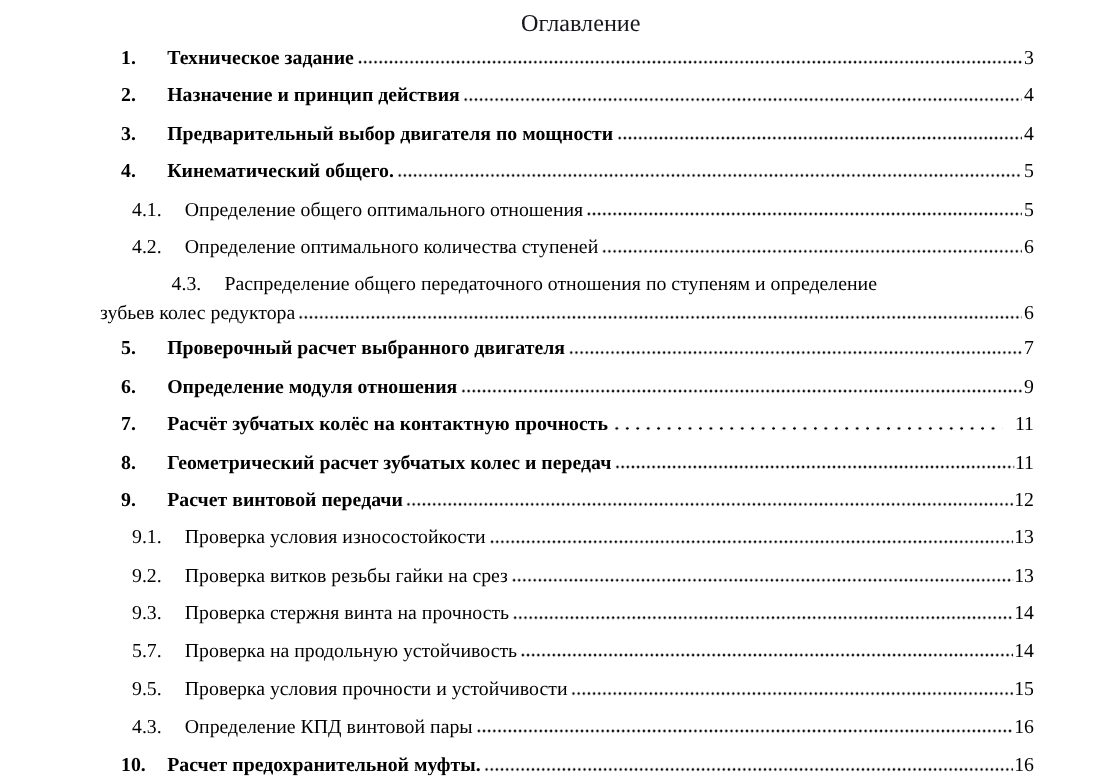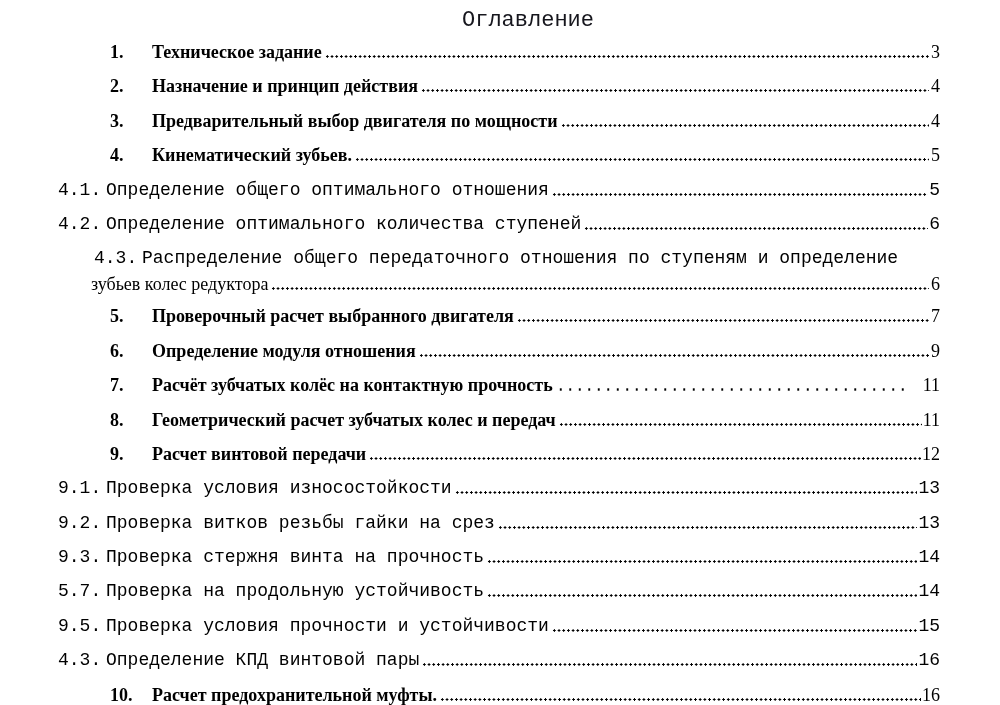--- a/index.html
+++ b/index.html
@@ -19,39 +19,39 @@
     height: 705px;
     background: #ffffff;
     box-sizing: border-box;
   }
   .page-title {
     padding-top: 5px;
     padding-left: 56px;
     height: 31px;
     line-height: 31px;
     text-align: center;
-    font-family: Liberation Mono, monospace;
+    font-family: Liberation Serif, serif;
     font-size: 22px;
     font-weight: 400;
     color: #16161d;
   }
   .toc {
     padding-top: 7px;
     padding-right: 60px;
   }
   .toc-row { margin-bottom: 16.4px; }
   .toc-line {
     display: flex;
     line-height: 18px;
     height: 18px;
     font-size: 18px;
   }
   .level1 .line-main { padding-left: 110px; }
   .level1 .num { width: 42px; flex: 0 0 42px; }
-  .level2 .line-main { padding-left: 58px; font-family: Liberation Mono, monospace; }
+  .level2 .line-main { padding-left: 120px; }
   .level2 .num { width: 48px; flex: 0 0 48px; }
   .bold .num, .bold .text { font-weight: bold; }
   .text { white-space: nowrap; }
   .leader {
     flex: 1 1 auto;
     height: 3px;
     align-self: flex-end;
     margin-bottom: 3px;
     margin-left: 3px;
     margin-right: 1px;
@@ -102,21 +102,21 @@
     <div class="toc-line line-main">
       <span class="num">3.</span>
       <span class="text">Предварительный выбор двигателя по мощности</span>
       <span class="leader"></span>
       <span class="page">4</span>
     </div>
   </div>
       <div class="toc-row level1 bold">
     <div class="toc-line line-main">
       <span class="num">4.</span>
-      <span class="text">Кинематический зубьев.</span>
+      <span class="text">Кинематический общего.</span>
       <span class="leader"></span>
       <span class="page">5</span>
     </div>
   </div>
       <div class="toc-row level2">
     <div class="toc-line line-main">
       <span class="num">4.1.</span>
       <span class="text">Определение общего оптимального отношения</span>
       <span class="leader"></span>
       <span class="page">5</span>

